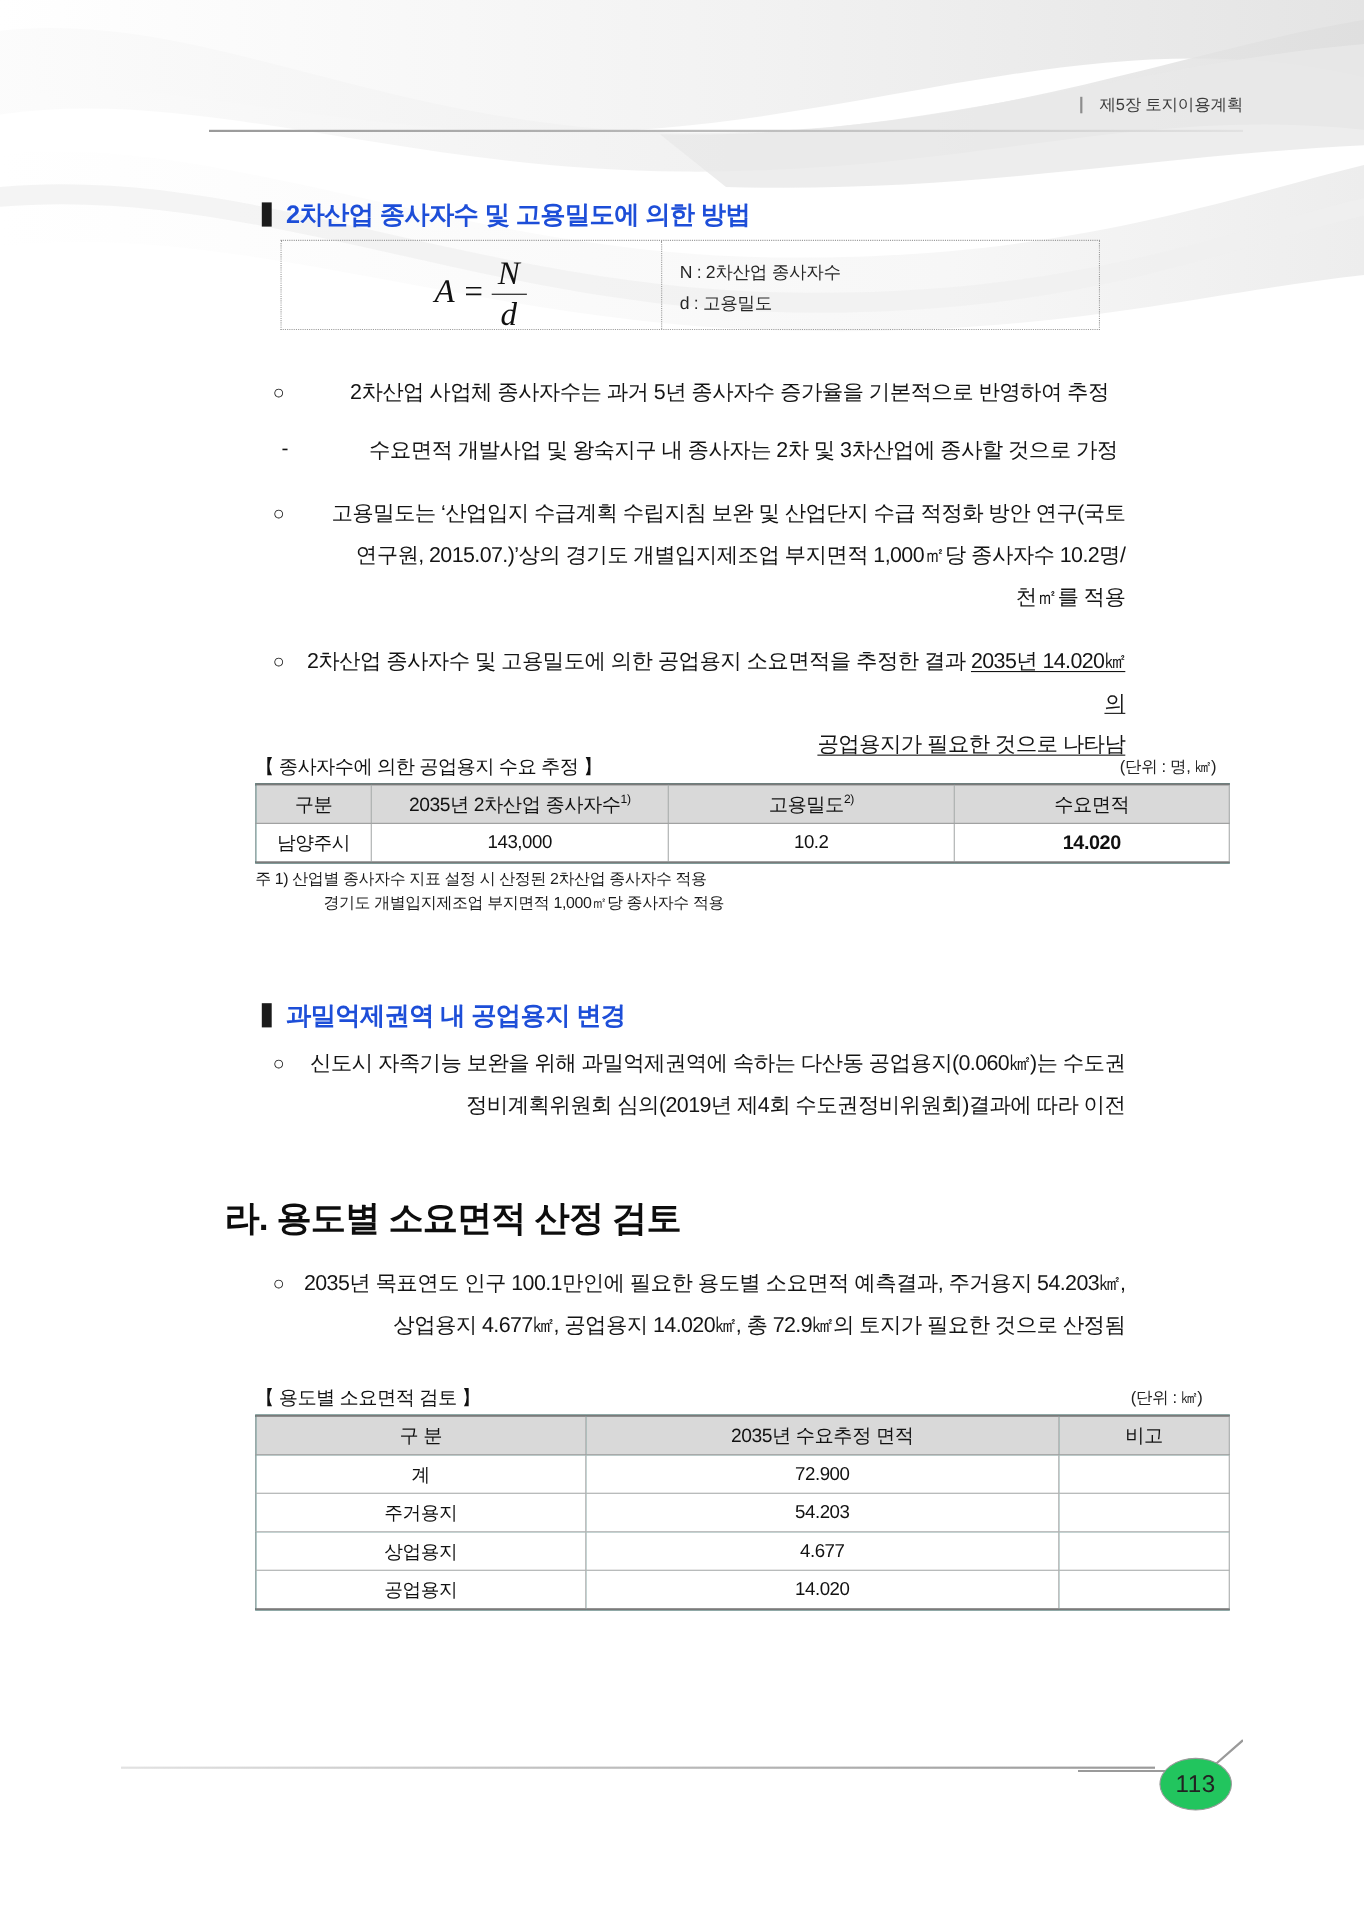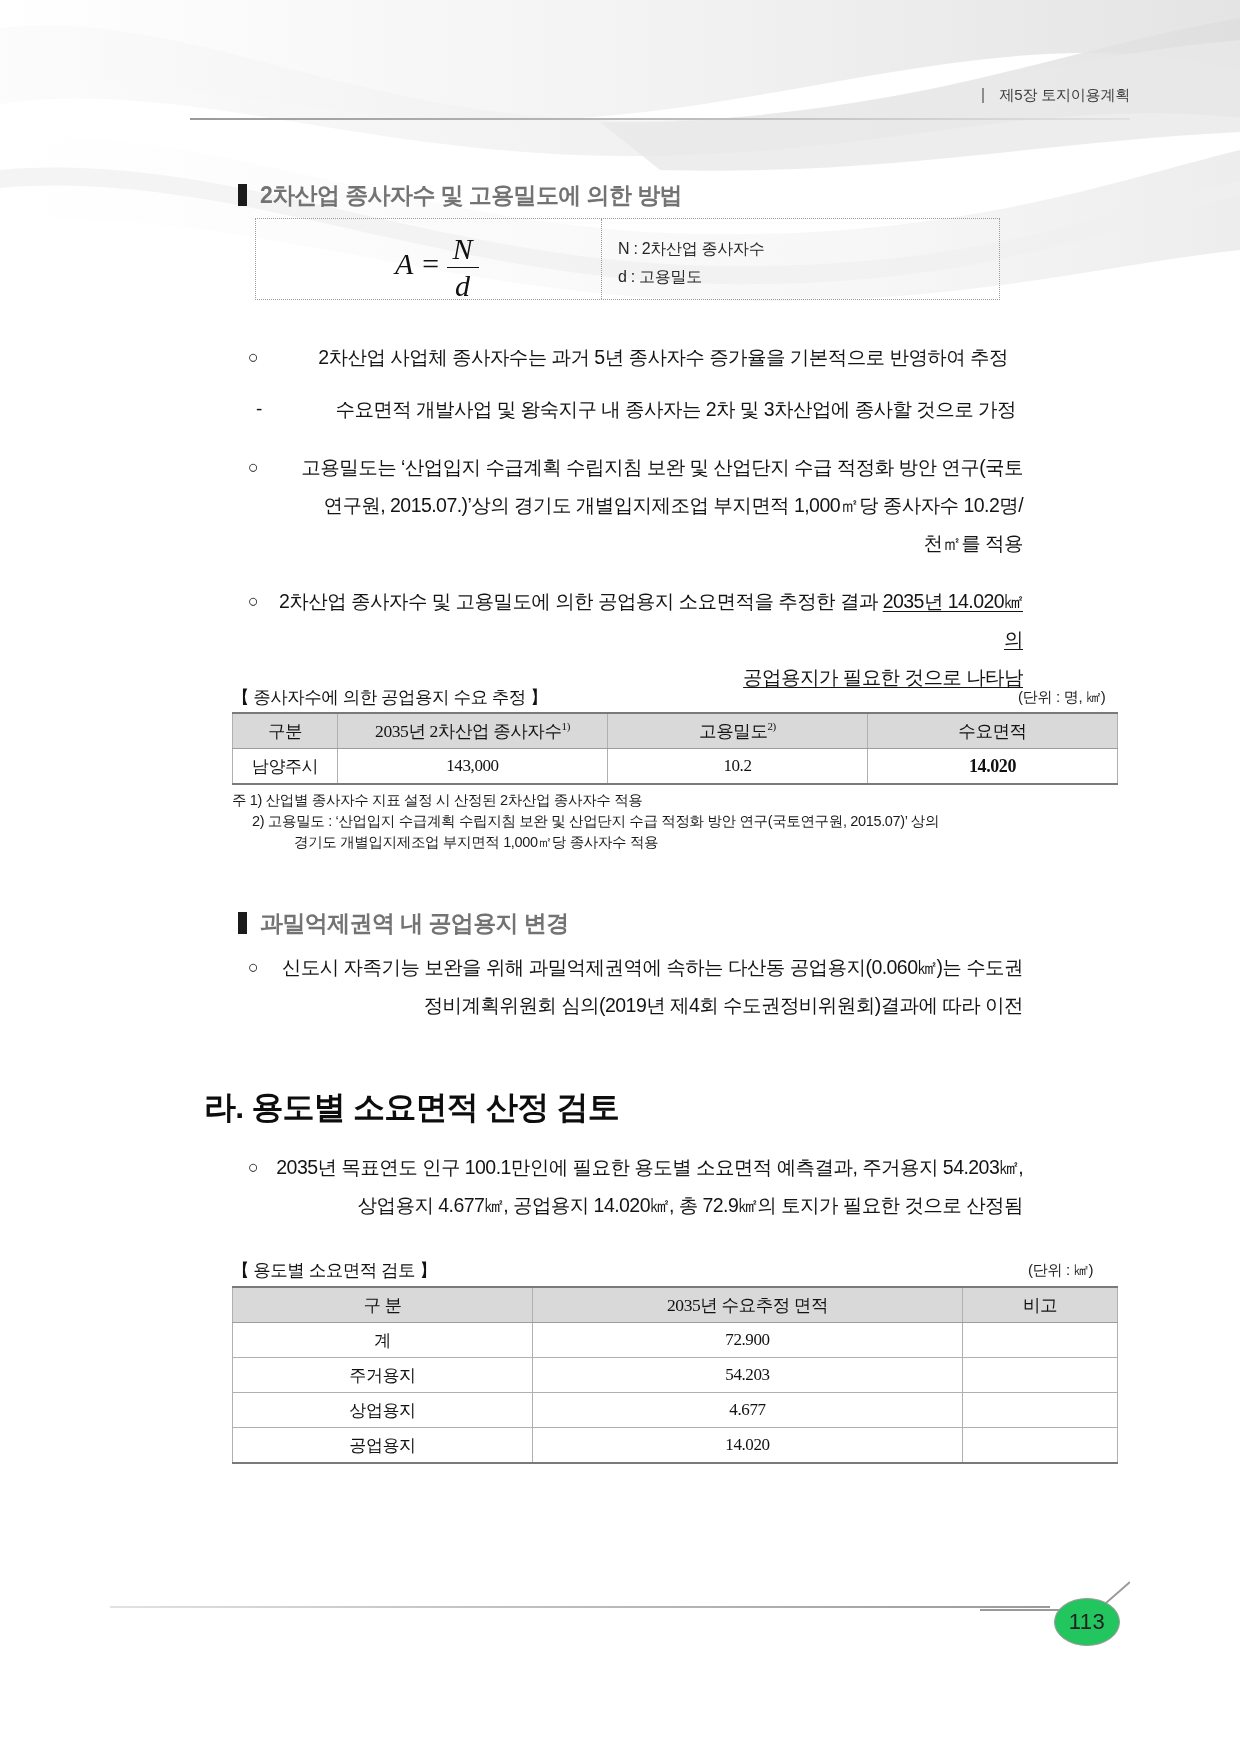--- a/index.html
+++ b/index.html
@@ -71,21 +71,21 @@
     width: 1240px;
     z-index: 3;
   }
 
   
   .h-square {
     position: absolute;
     font-size: 23px;
     font-weight: bold;
     letter-spacing: -0.6px;
-    color: #737373;
+    color: #1d4ed8;
     white-space: nowrap;
   }
   .h-square .sq {
     display: inline-block;
     width: 9px;
     height: 22px;
     background: #1b1b1b;
     vertical-align: -3px;
     margin-right: 13px;
   }
@@ -179,21 +179,20 @@
   }
 
   
   table.doc {
     position: absolute;
     border-collapse: collapse;
     table-layout: fixed;
     font-size: 17px;
     color: #111;
     background: #0f766e;
-    font-family: Liberation Serif, serif;
   }
   table.doc th, table.doc td {
     border: 1px solid #b0b0b0;
     text-align: center;
     letter-spacing: -0.4px;
     padding: 0;
   }
   table.doc thead th {
     background: #d9d9d9;
     font-weight: normal;
@@ -361,21 +360,20 @@
           <td>남양주시</td>
           <td>143,000</td>
           <td>10.2</td>
           <td class="bold-val">14.020</td>
         </tr>
       </tbody>
     </table>
 
     <div class="footnotes" style="left:232px; top:790px;">
       <div class="fn-l1">주 1) 산업별 종사자수 지표 설정 시 산정된 2차산업 종사자수 적용</div>
-      <div class="fn-l2">2) 고용밀도 : ‘산업입지 수급계획 수립지침 보완 및 산업단지 수급 적정화 방안 연구(국토연구원, 2015.07)’ 상의</div>
       <div class="fn-l3">경기도 개별입지제조업 부지면적 1,000㎡당 종사자수 적용</div>
     </div>
 
     <div class="h-square" style="left:238px; top:908px;">
       <span class="sq"></span><span>과밀억제권역 내 공업용지 변경</span>
     </div>
 
     <div class="para" style="left:248px; top:948px; width:775px;">
       <span class="mk">○</span>
       <span class="bodytext">신도시 자족기능 보완을 위해 과밀억제권역에 속하는 다산동 공업용지(0.060㎢)는 수도권</span>

